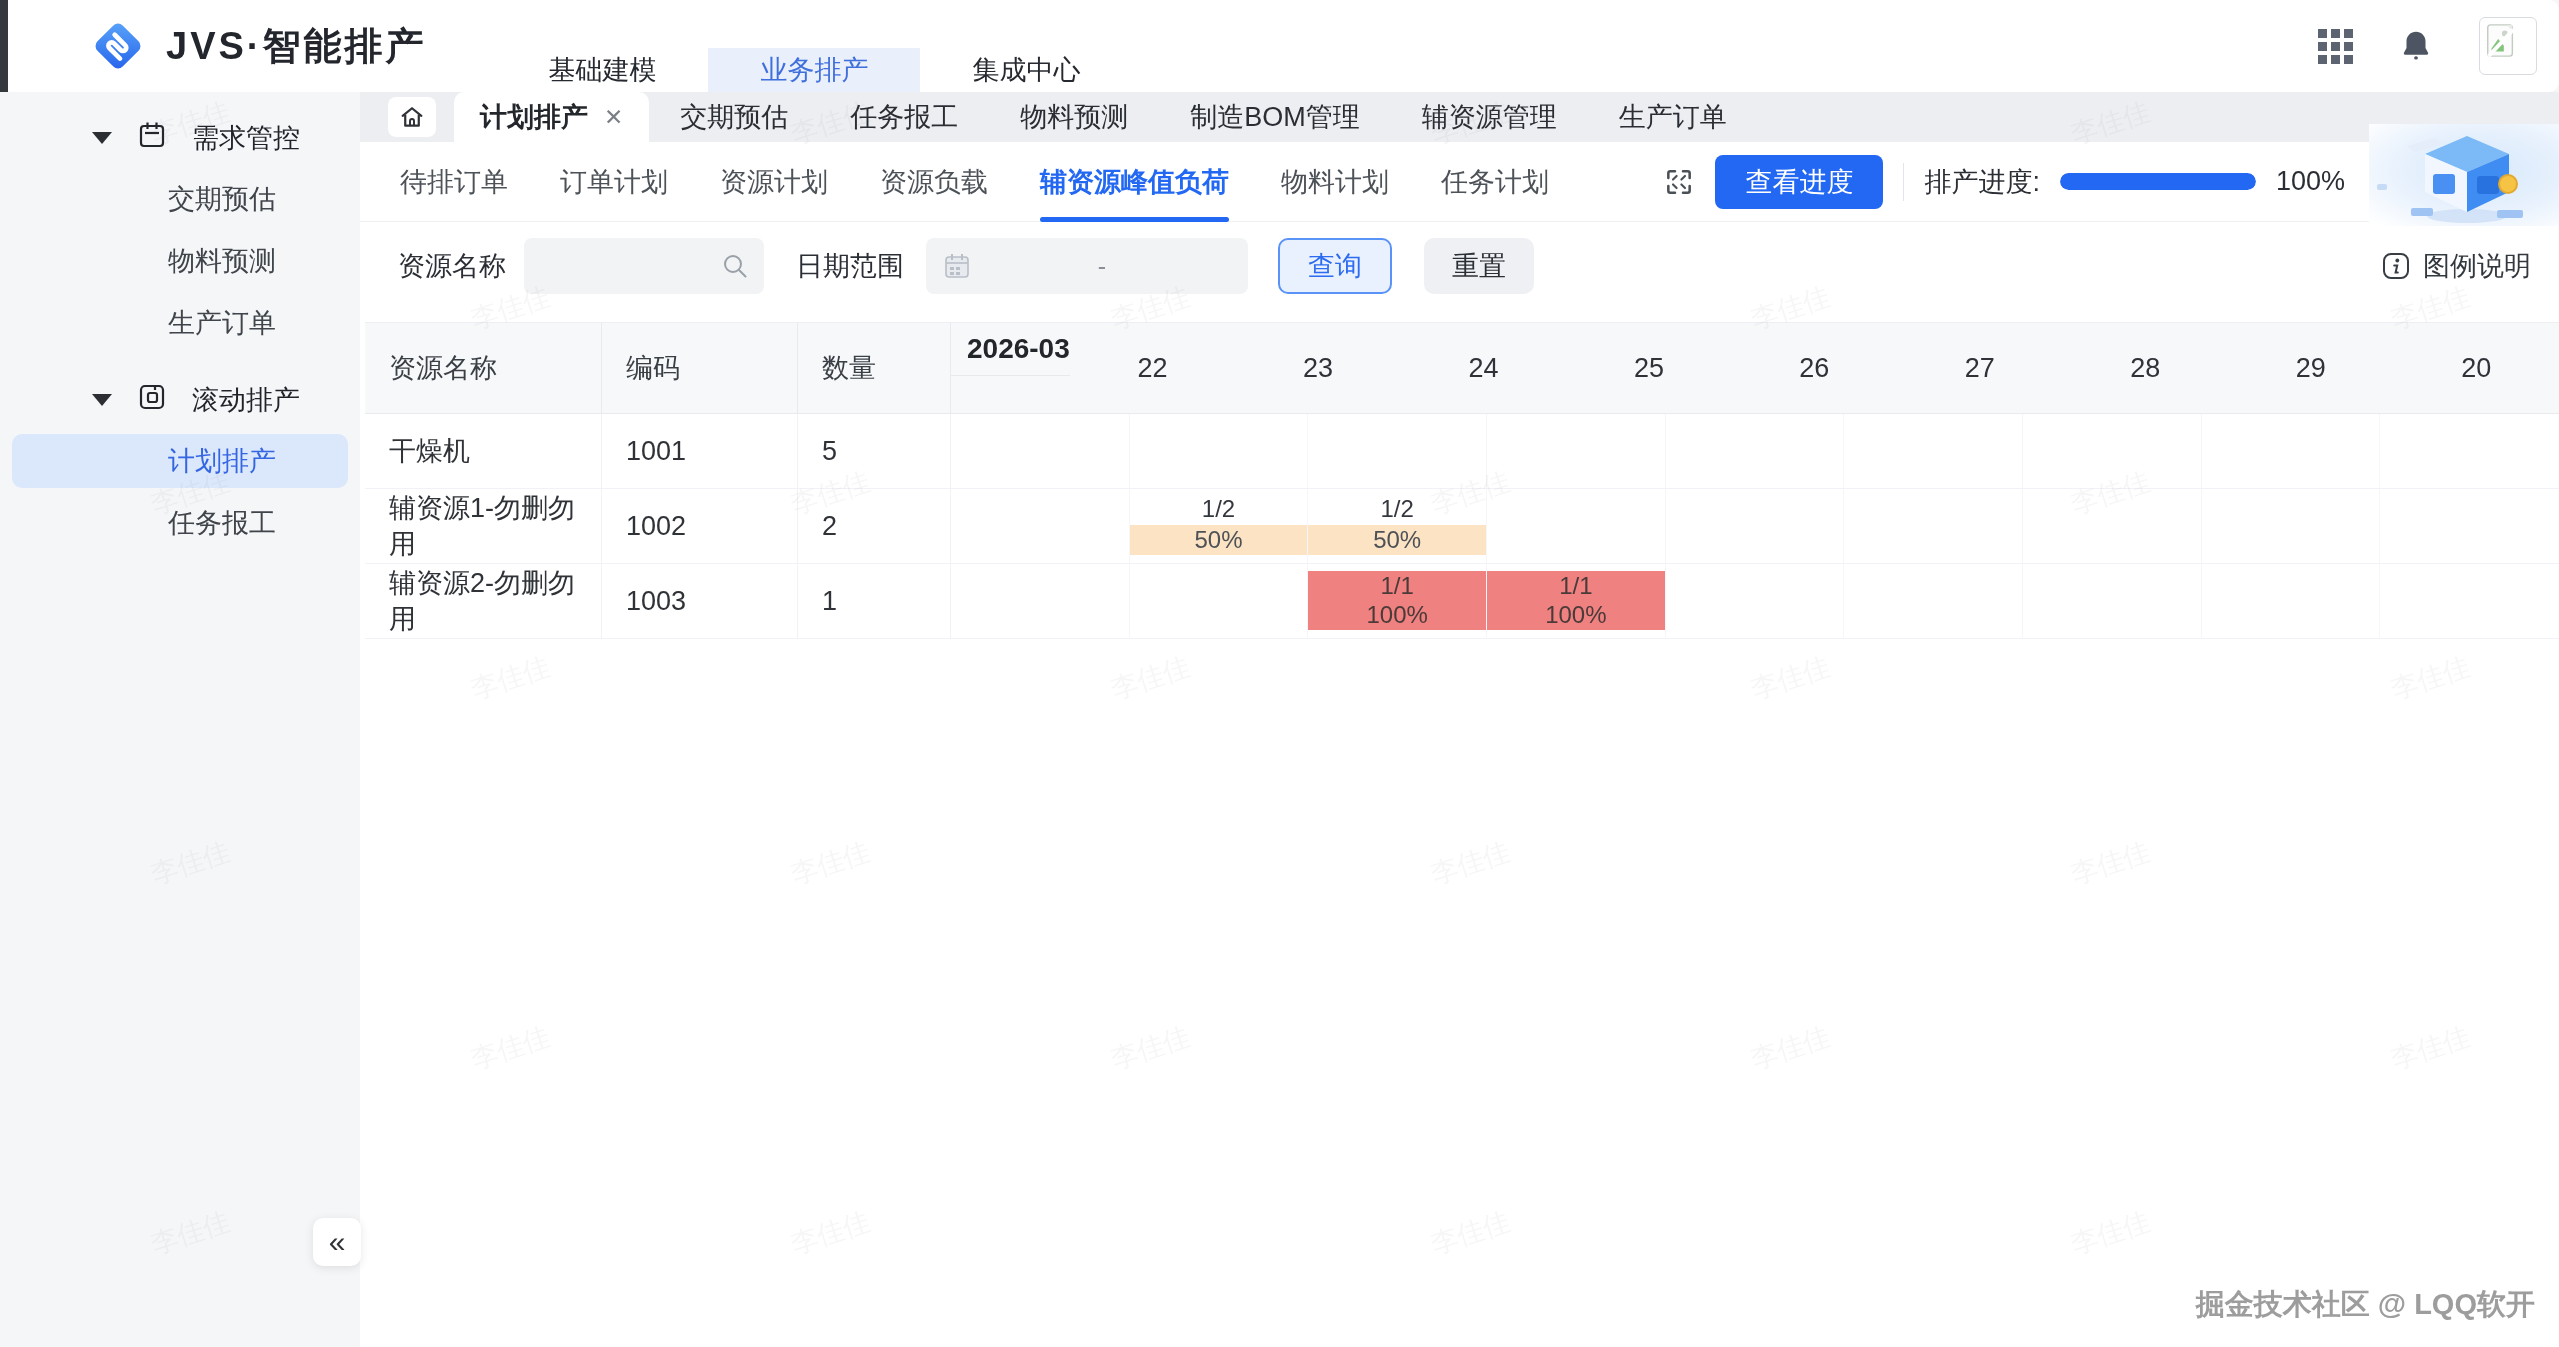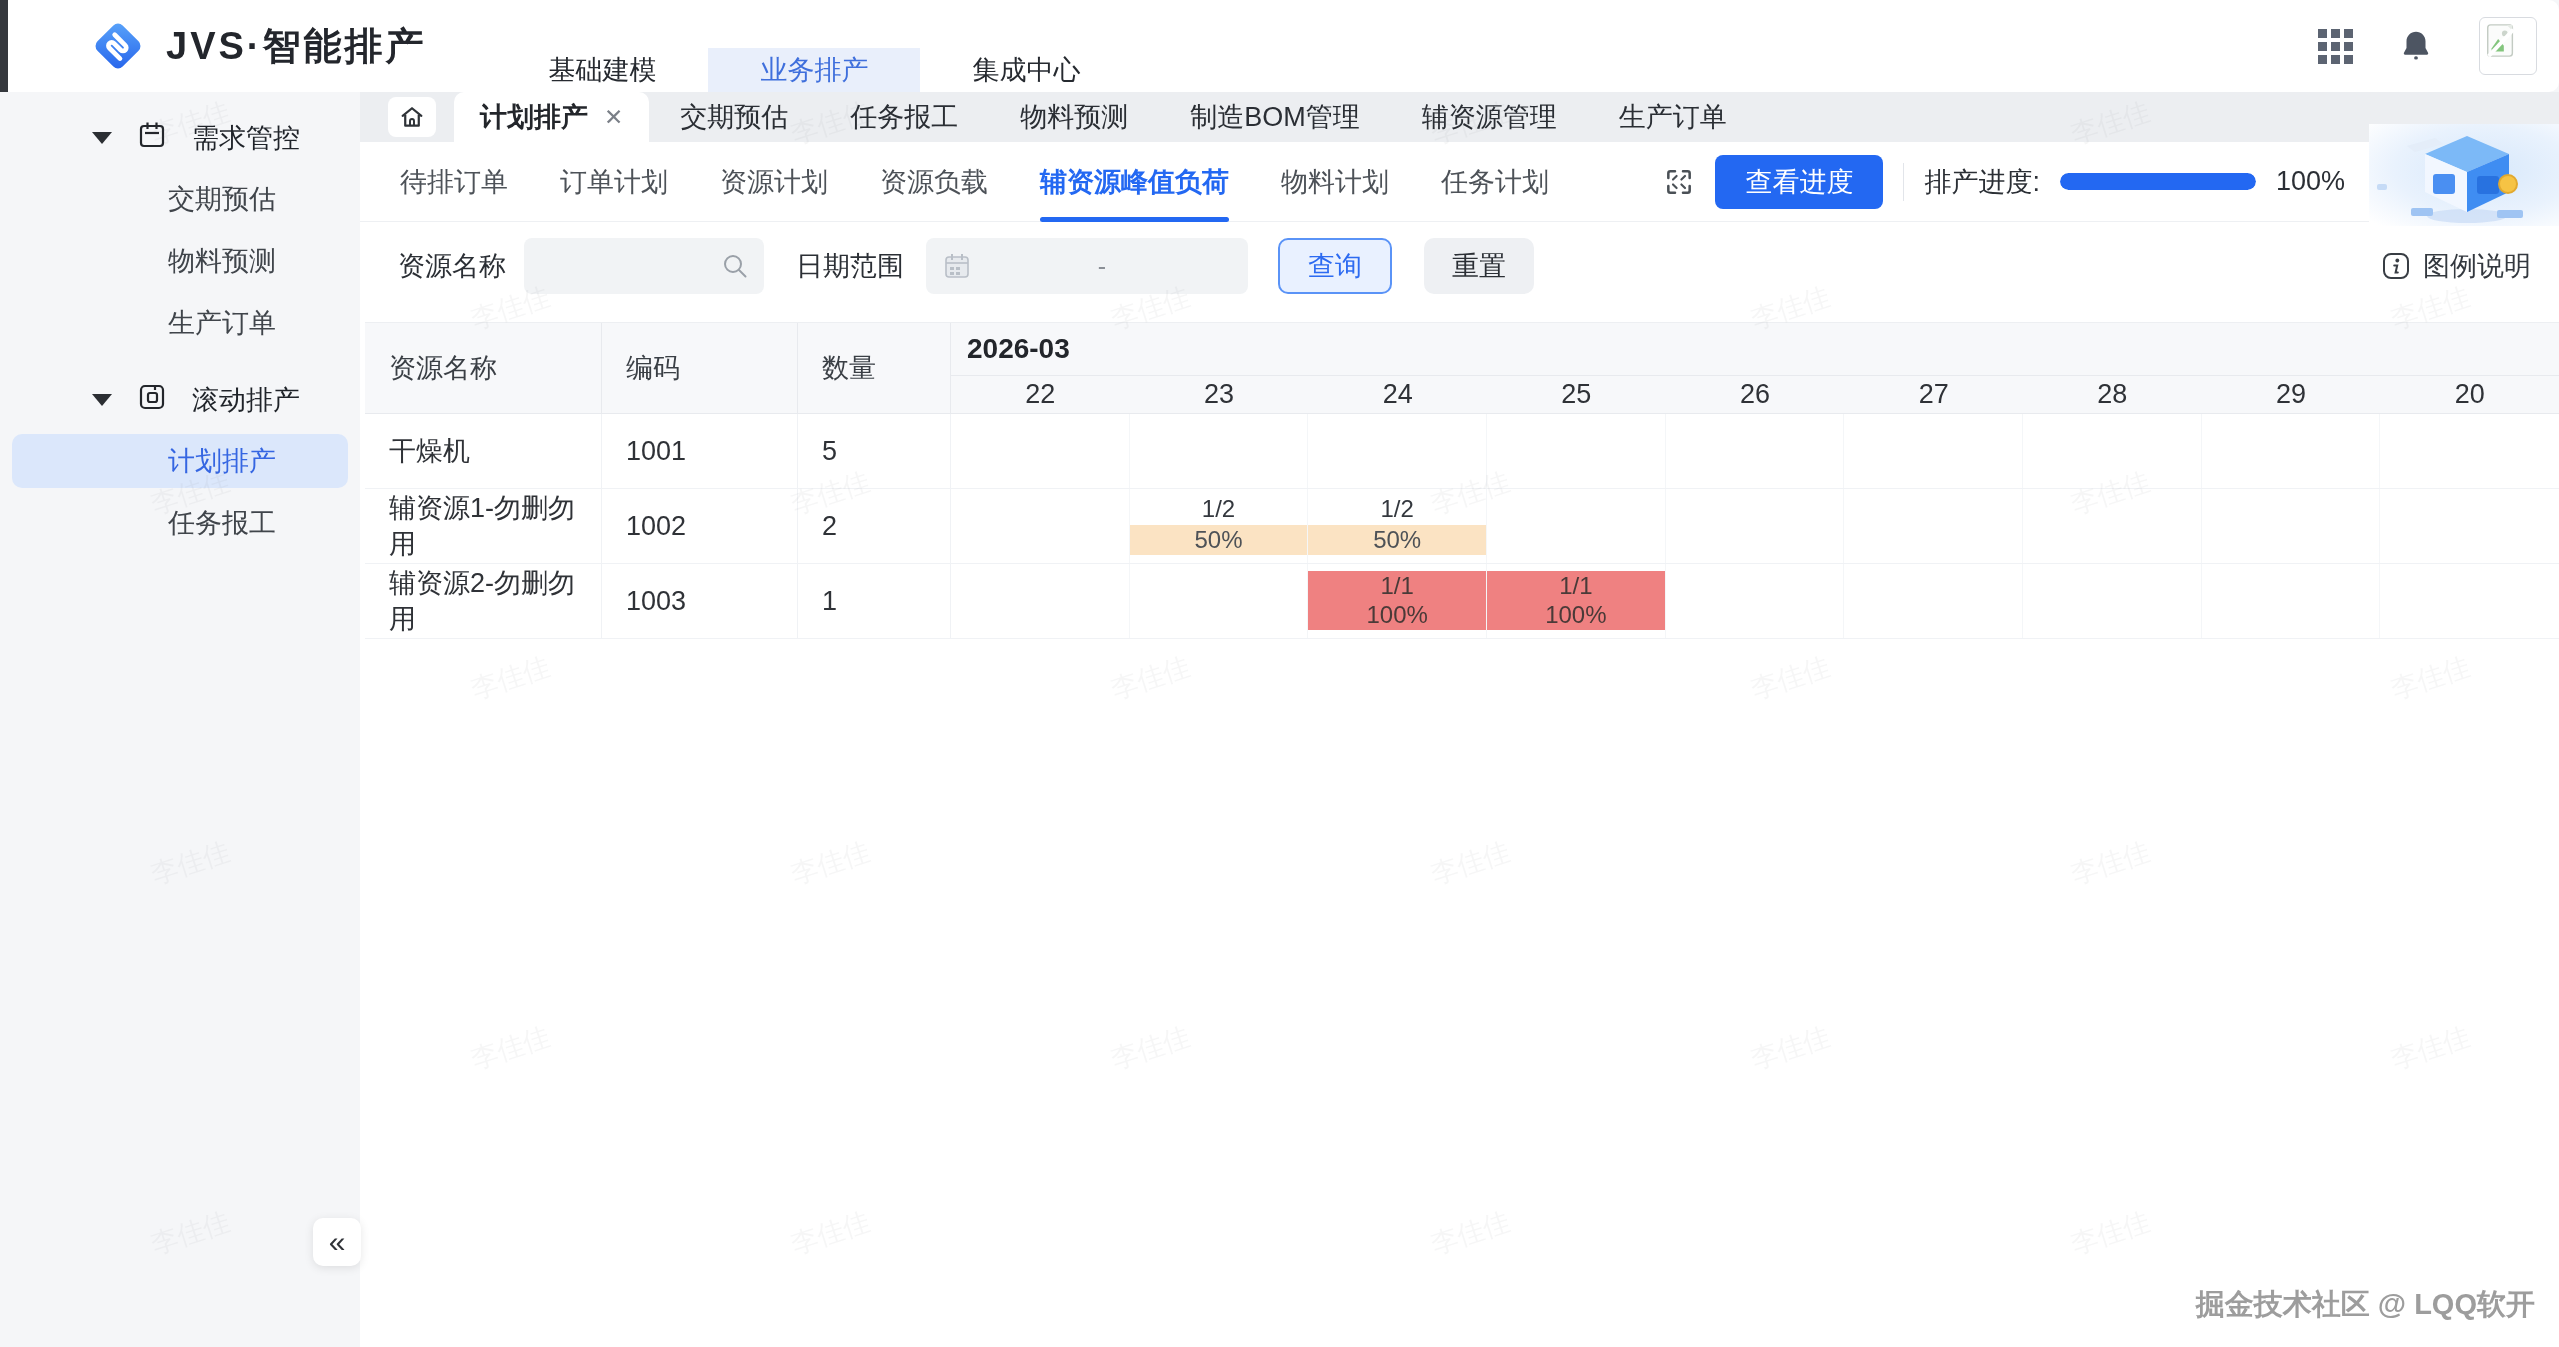--- a/index.html
+++ b/index.html
@@ -67,21 +67,21 @@
     display:flex; align-items:center; margin-left:12px; cursor:pointer; }
   .btn-reset { height:56px; padding:0 28px; background:#eef0f3; border:none; color:#2b2f35; font-size:27px; border-radius:10px;
     display:flex; align-items:center; margin-left:14px; cursor:pointer; }
   .legend { position:absolute; right:28px; top:0; height:88px; display:flex; align-items:center; gap:12px; font-size:27px; color:#33383f; cursor:pointer; }
 
   
   .table-wrap { margin:12px 0 0 5px; }
   .t-head { display:flex; height:92px; background:#f7f8fa; border-top:1px solid #edeff2; border-bottom:1px solid #e8eaee; }
   .fcol { flex:0 0 auto; display:flex; align-items:center; padding-left:24px; border-right:1px solid #e8eaee; font-size:27px; color:#3a3f45; }
   .w1 { width:237px; } .w2 { width:196px; } .w3 { width:153px; }
-  .cal-head { flex:1; display:flex; flex-direction:column; }
+  .cal-head { flex:1; display:flex; flex-direction:row; }
   .cal-month { height:53px; display:flex; align-items:center; padding-left:16px; font-size:28px; font-weight:700; color:#23262b; border-bottom:1px solid #e8eaee; }
   .cal-days { flex:1; display:grid; grid-template-columns:repeat(9,1fr); }
   .cal-day { display:flex; align-items:center; justify-content:center; font-size:27px; color:#2f3237; }
   .t-row { display:flex; height:75px; border-bottom:1px solid #f0f2f5; background:#fff;justify-content:flex-end; }
   .t-row .fcol { border-right:1px solid #f0f2f5; color:#2f3237; }
   .cal-body { flex:1; display:grid; grid-template-columns:repeat(9,1fr); }
   .cal-cell { position:relative; border-right:1px solid #f4f6f8; }
   .cal-cell:last-child { border-right:none; }
   .strip-ratio { position:absolute; top:6px; left:0; right:0; text-align:center; font-size:24px; color:#34383e; }
   .strip-band { position:absolute; left:0; right:0; bottom:8px; height:30px; display:flex; align-items:center; justify-content:center; font-size:24px; color:#4e5257; }

